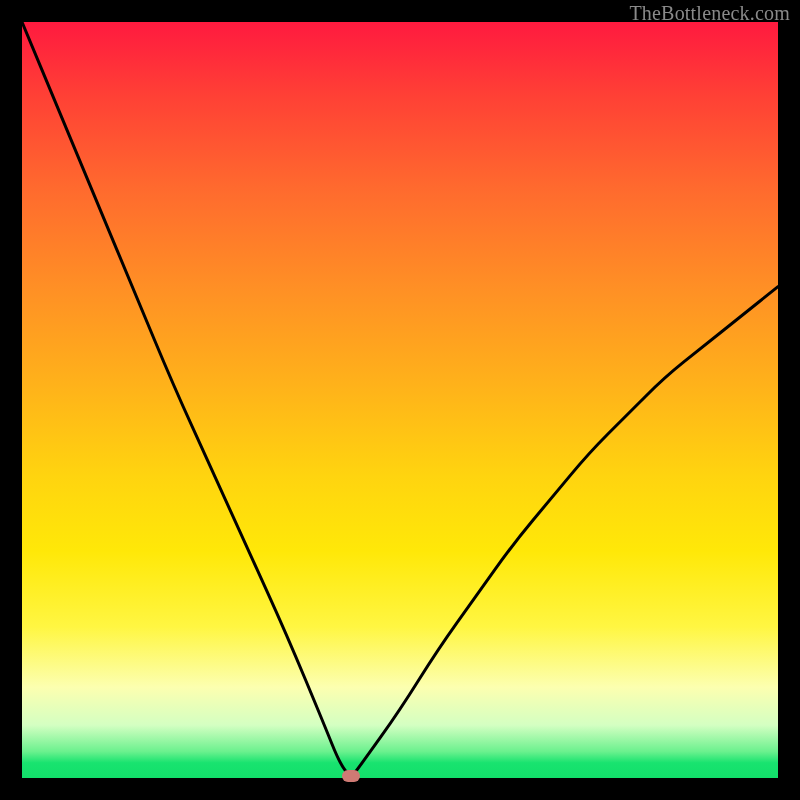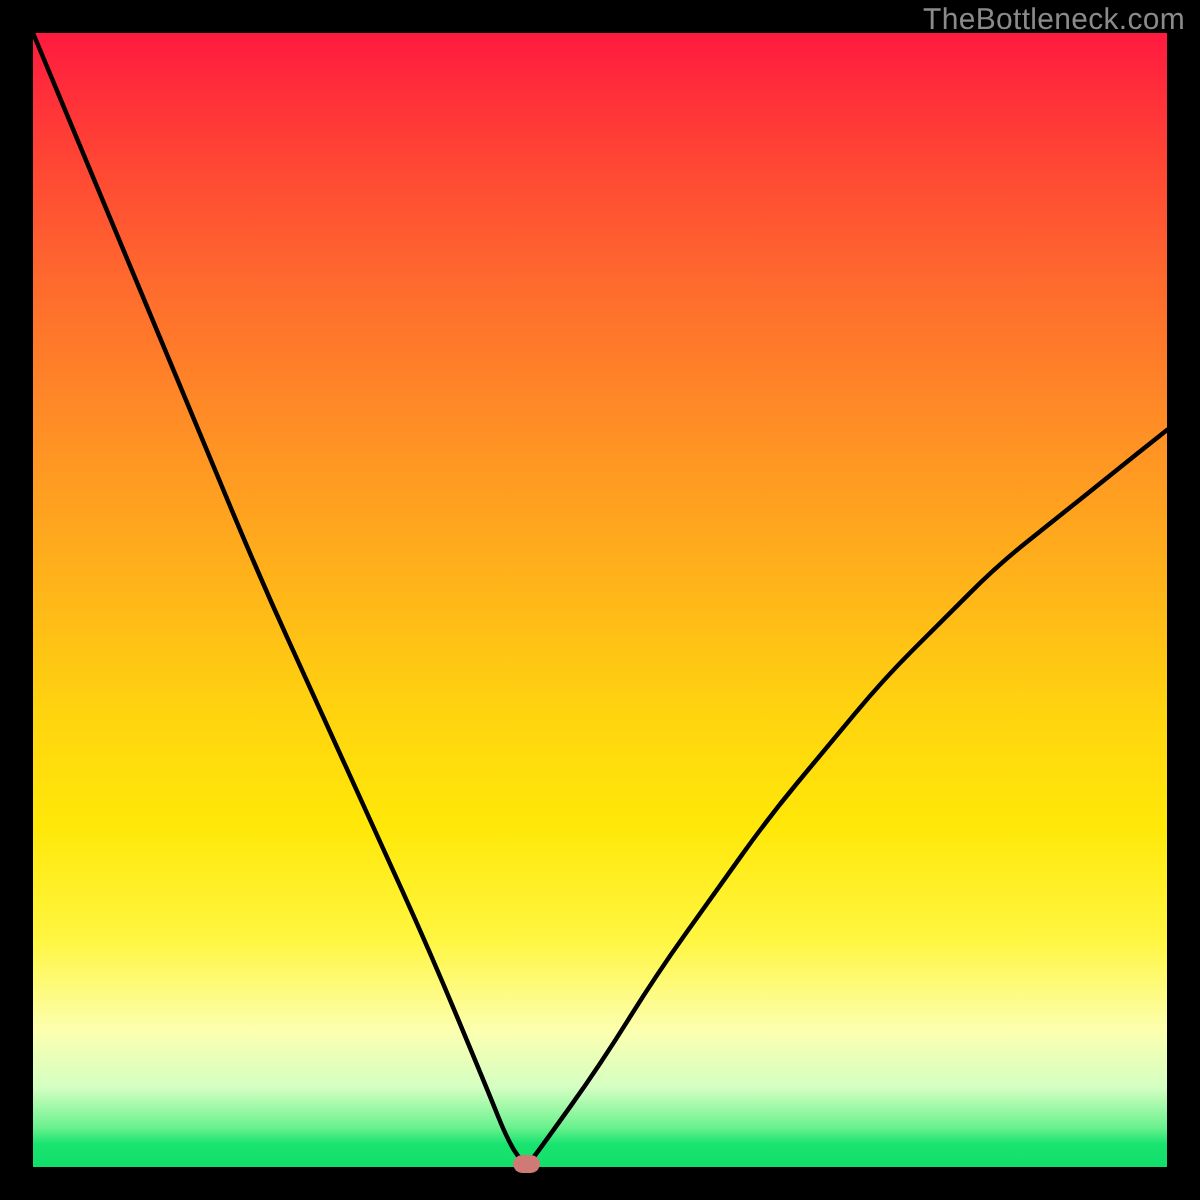--- a/index.html
+++ b/index.html
@@ -37,21 +37,21 @@
       #d4ffc2 93%,
       #6bf18e 96.5%,
       #18e36f 98%,
       #12df6a 100%
     );
   }
   .watermark {
     position: absolute;
     top: 2px;
     right: 10px;
-    font-family: Liberation Sans, sans-serif;
+    font-family: Liberation Serif, serif;
     font-size: 20px;
     color: #8a8a8a;
     letter-spacing: 0.2px;
     user-select: none;
   }
   svg.curve {
     position: absolute;
     left: 0;
     top: 0;
     width: 756px;

